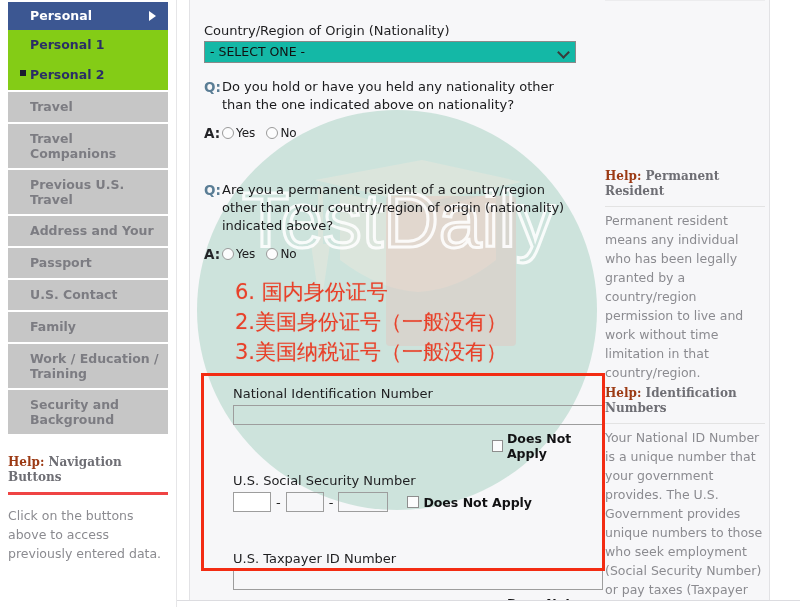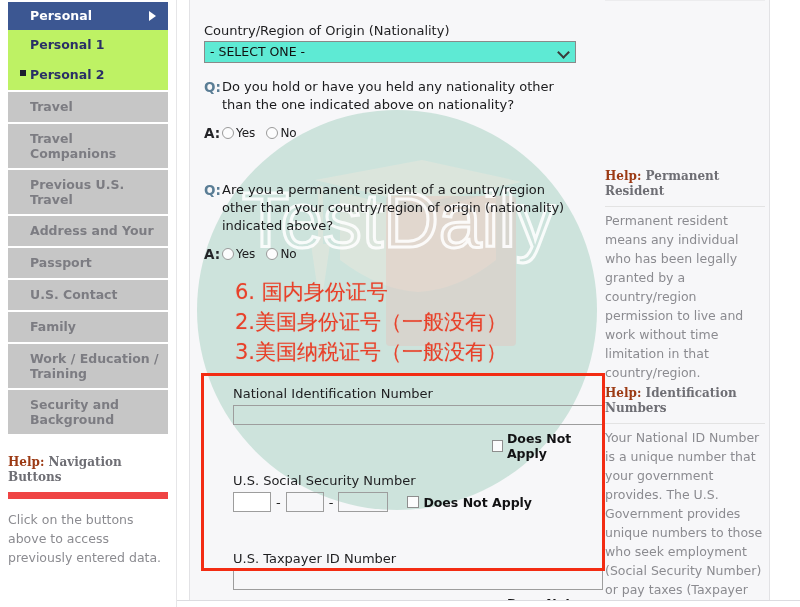--- a/index.html
+++ b/index.html
@@ -46,21 +46,21 @@
     border-bottom: 5px solid transparent;
   }
   .nav-sub {
     height: 30px;
     line-height: 30px;
     margin: 0 8px;
     padding-left: 22px;
     color: #2a2f66;
     font-size: 12.5px;
     font-weight: bold;
-    background: #bef264;
+    background: #84cc16;
     position: relative;
   }
   .nav-sub .bullet {
     position: absolute;
     left: 12px; top: 10px;
     width: 6px; height: 6px;
     background: #1b1b2f;
   }
   .nav-item {
     margin: 0 8px 2px 8px;
@@ -79,21 +79,21 @@
     position: absolute;
     left: 8px; top: 455px;
     width: 160px;
   }
   .help-title {
     font-family: "DejaVu Serif", "Liberation Serif", serif;
     font-size: 12px;
     font-weight: bold;
     color: #6e6e74;
     padding-bottom: 7px;
-    border-bottom: 7px solid #ef4444;
+    border-bottom: 3px solid #ef4444;
     line-height: 15px;
   }
   .help-title b { color: #9c3a14; }
   .help-body {
     margin-top: 11px;
     font-size: 12.5px;
     color: #8b8b90;
     line-height: 19px;
   }
 
@@ -156,21 +156,21 @@
     color: #1e1e20;
     line-height: 17px;
   }
   #sel-wrap {
     position: absolute; left: 14px; top: 22px; width: 376px;
   }
   .select-box {
     margin-top: 2px;
     height: 22px;
     width: 372px;
-    background: #5eead4;
+    background: #14b8a6;
     border: 1px solid #8a8a8a;
     font-size: 12.5px;
     color: #111;
     line-height: 20px;
     padding-left: 5px;
     position: relative;
   }
   .select-box .chev {
     position: absolute;
     right: 7px; top: 6px;

